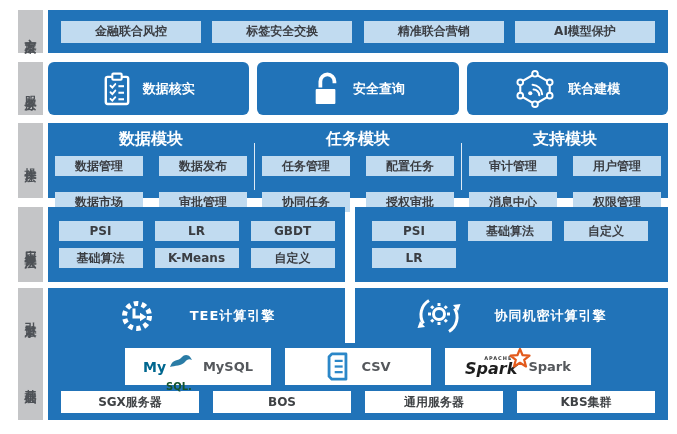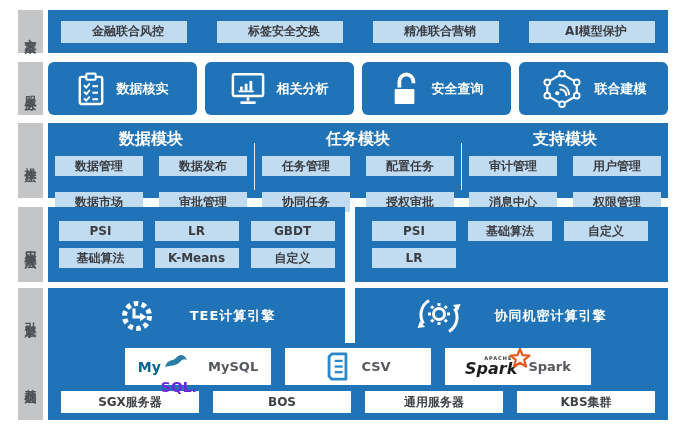--- a/index.html
+++ b/index.html
@@ -26,21 +26,21 @@
   .blue-panel{background:#2173b8;}
 
   .chip{
     background:#c1dbf0;color:#3a3d42;font-size:12px;font-weight:bold;
     display:flex;align-items:center;justify-content:center;
     height:20px;white-space:nowrap;
   }
 
   
   .chips-spread{align-items:center;justify-content:space-between;padding:0 13px;}
-  .chips-spread .chip{width:118px;height:22px;padding-left:8px;}
+  .chips-spread .chip{width:140px;height:22px;}
 
   
   .service-strip{gap:8px;}
   .service-box{
     flex:1;background:#2173b8;display:flex;align-items:center;justify-content:center;gap:12px;border-radius:6px;
   }
   .svc-label{color:#fff;font-size:13px;font-weight:bold;white-space:nowrap;}
 
   
   .op-panel{display:flex;}
@@ -67,21 +67,21 @@
   .ds-row{display:flex;justify-content:center;gap:14px;padding-top:5px;}
   .ds-box{width:146px;height:37px;background:#fff;display:flex;align-items:center;justify-content:center;gap:11px;}
   .ds-label{color:#55585c;font-size:13px;font-weight:bold;}
   .infra-row{display:flex;justify-content:space-between;padding:0 13px;margin-top:6px;}
   .infra-box{width:138px;height:22px;background:#fff;color:#3f4245;font-size:12px;font-weight:bold;display:flex;align-items:center;justify-content:center;white-space:nowrap;}
 
   
   .mysql-logo{position:relative;display:flex;align-items:flex-end;height:26px;}
   .mysql-swoosh{position:absolute;top:-1px;left:26px;}
   .mysql-my{color:#00678f;font-size:14px;font-weight:bold;line-height:1;}
-  .mysql-sql{color:#6d28d9;font-size:14px;font-weight:bold;line-height:1;margin-top:40px;}
+  .mysql-sql{color:#14532d;font-size:10px;font-weight:bold;line-height:1;margin-top:40px;}
   .spark-logo{position:relative;display:flex;flex-direction:column;align-items:flex-start;line-height:1;}
   .spark-apache{font-size:5px;letter-spacing:1px;color:#3a3a3a;font-weight:bold;margin-left:14px;}
   .spark-word{font-size:16px;font-weight:bold;color:#1d1d1d;font-style:italic;}
   .spark-star{position:absolute;right:-14px;top:-8px;}
   .icon{display:inline-flex;align-items:center;justify-content:center;}
 </style>
 </head>
 <body>
 
 <div class="canvas">
@@ -110,34 +110,20 @@
             <rect x="10" y="1.5" width="10" height="6.5" rx="1" fill="#2173b8" stroke="#fff" stroke-width="2.2"></rect>
             <path d="M8 14.5 l2 2 3.2-3.8" fill="none" stroke="#fff" stroke-width="2" stroke-linecap="round"></path>
             <line x1="16.5" y1="15" x2="22.5" y2="15" stroke="#fff" stroke-width="2.2"></line>
             <path d="M8 21.5 l2 2 3.2-3.8" fill="none" stroke="#fff" stroke-width="2" stroke-linecap="round"></path>
             <line x1="16.5" y1="22" x2="22.5" y2="22" stroke="#fff" stroke-width="2.2"></line>
             <path d="M8 28.5 l2 2 3.2-3.8" fill="none" stroke="#fff" stroke-width="2" stroke-linecap="round"></path>
             <line x1="16.5" y1="29" x2="22.5" y2="29" stroke="#fff" stroke-width="2.2"></line>
           </svg>
         </span>
         <span class="svc-label">数据核实</span>
-      </div>
-      <div class="service-box">
-        <span class="icon">
-          <svg width="34" height="33" viewBox="0 0 36 34">
-            <rect x="2" y="2" width="32" height="23" rx="2" fill="none" stroke="#fff" stroke-width="2.6"></rect>
-            <path d="M8 20 h16" stroke="#fff" stroke-width="2"></path>
-            <line x1="11" y1="19" x2="11" y2="15" stroke="#fff" stroke-width="3"></line>
-            <line x1="16" y1="19" x2="16" y2="12" stroke="#fff" stroke-width="3"></line>
-            <line x1="21" y1="19" x2="21" y2="9" stroke="#fff" stroke-width="3"></line>
-            <path d="M18 25 v5" stroke="#fff" stroke-width="2.8"></path>
-            <path d="M10 32 h16" stroke="#fff" stroke-width="2.8"></path>
-          </svg>
-        </span>
-        <span class="svc-label">相关分析</span>
       </div>
       <div class="service-box">
         <span class="icon">
           <svg width="30" height="35" viewBox="0 0 32 36">
             <path d="M10 17 v-6.5 a7.5 7.5 0 0 1 15 0 v2" fill="none" stroke="#fff" stroke-width="4"></path>
             <rect x="5" y="18.5" width="21" height="16" rx="1" fill="#fff"></rect>
           </svg>
         </span>
         <span class="svc-label">安全查询</span>
       </div>

